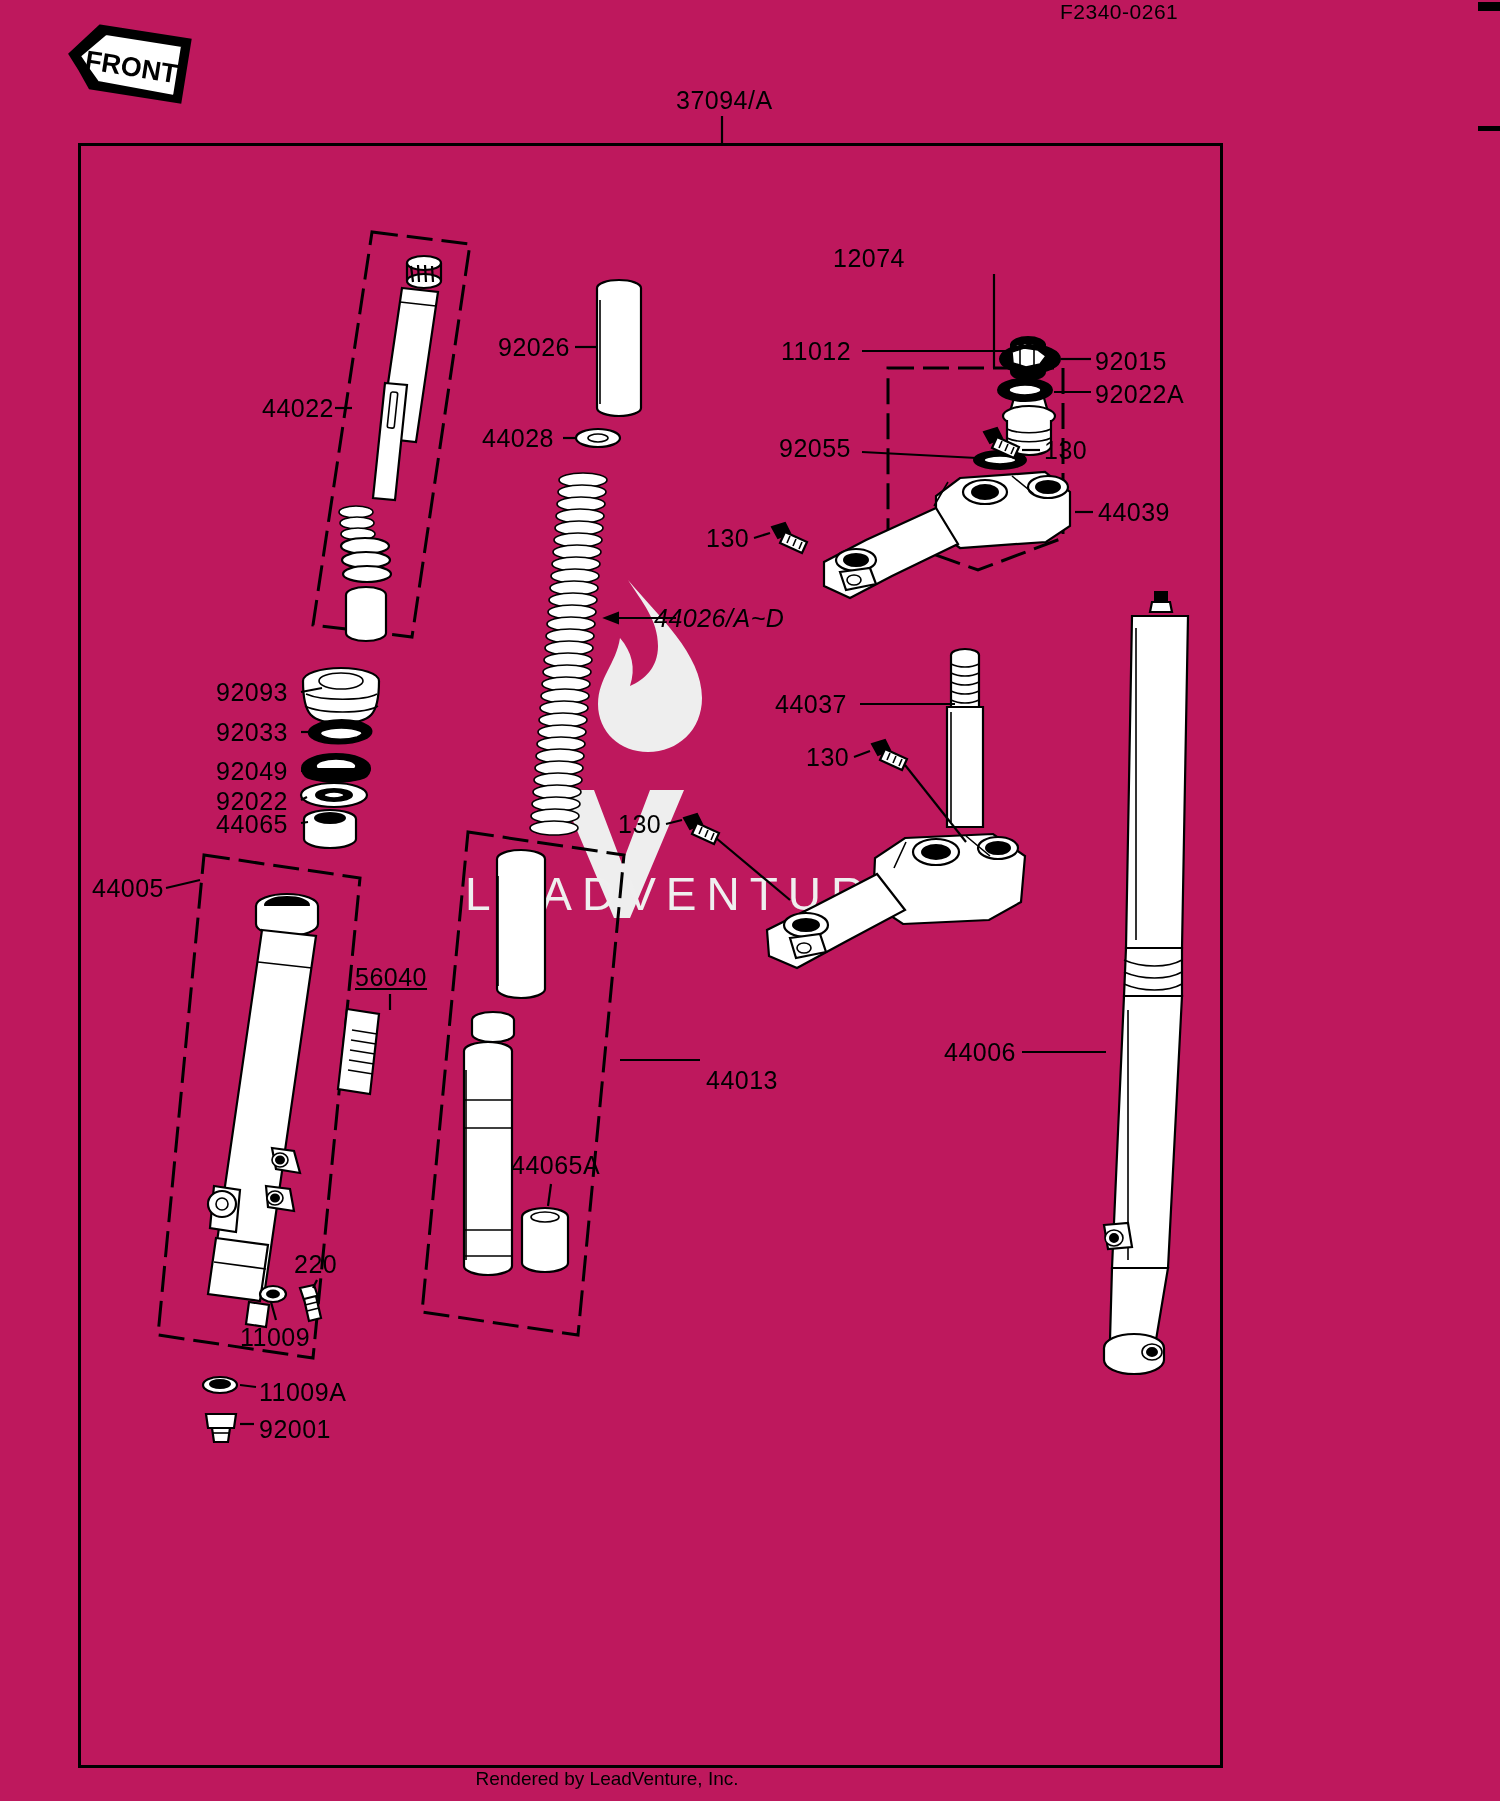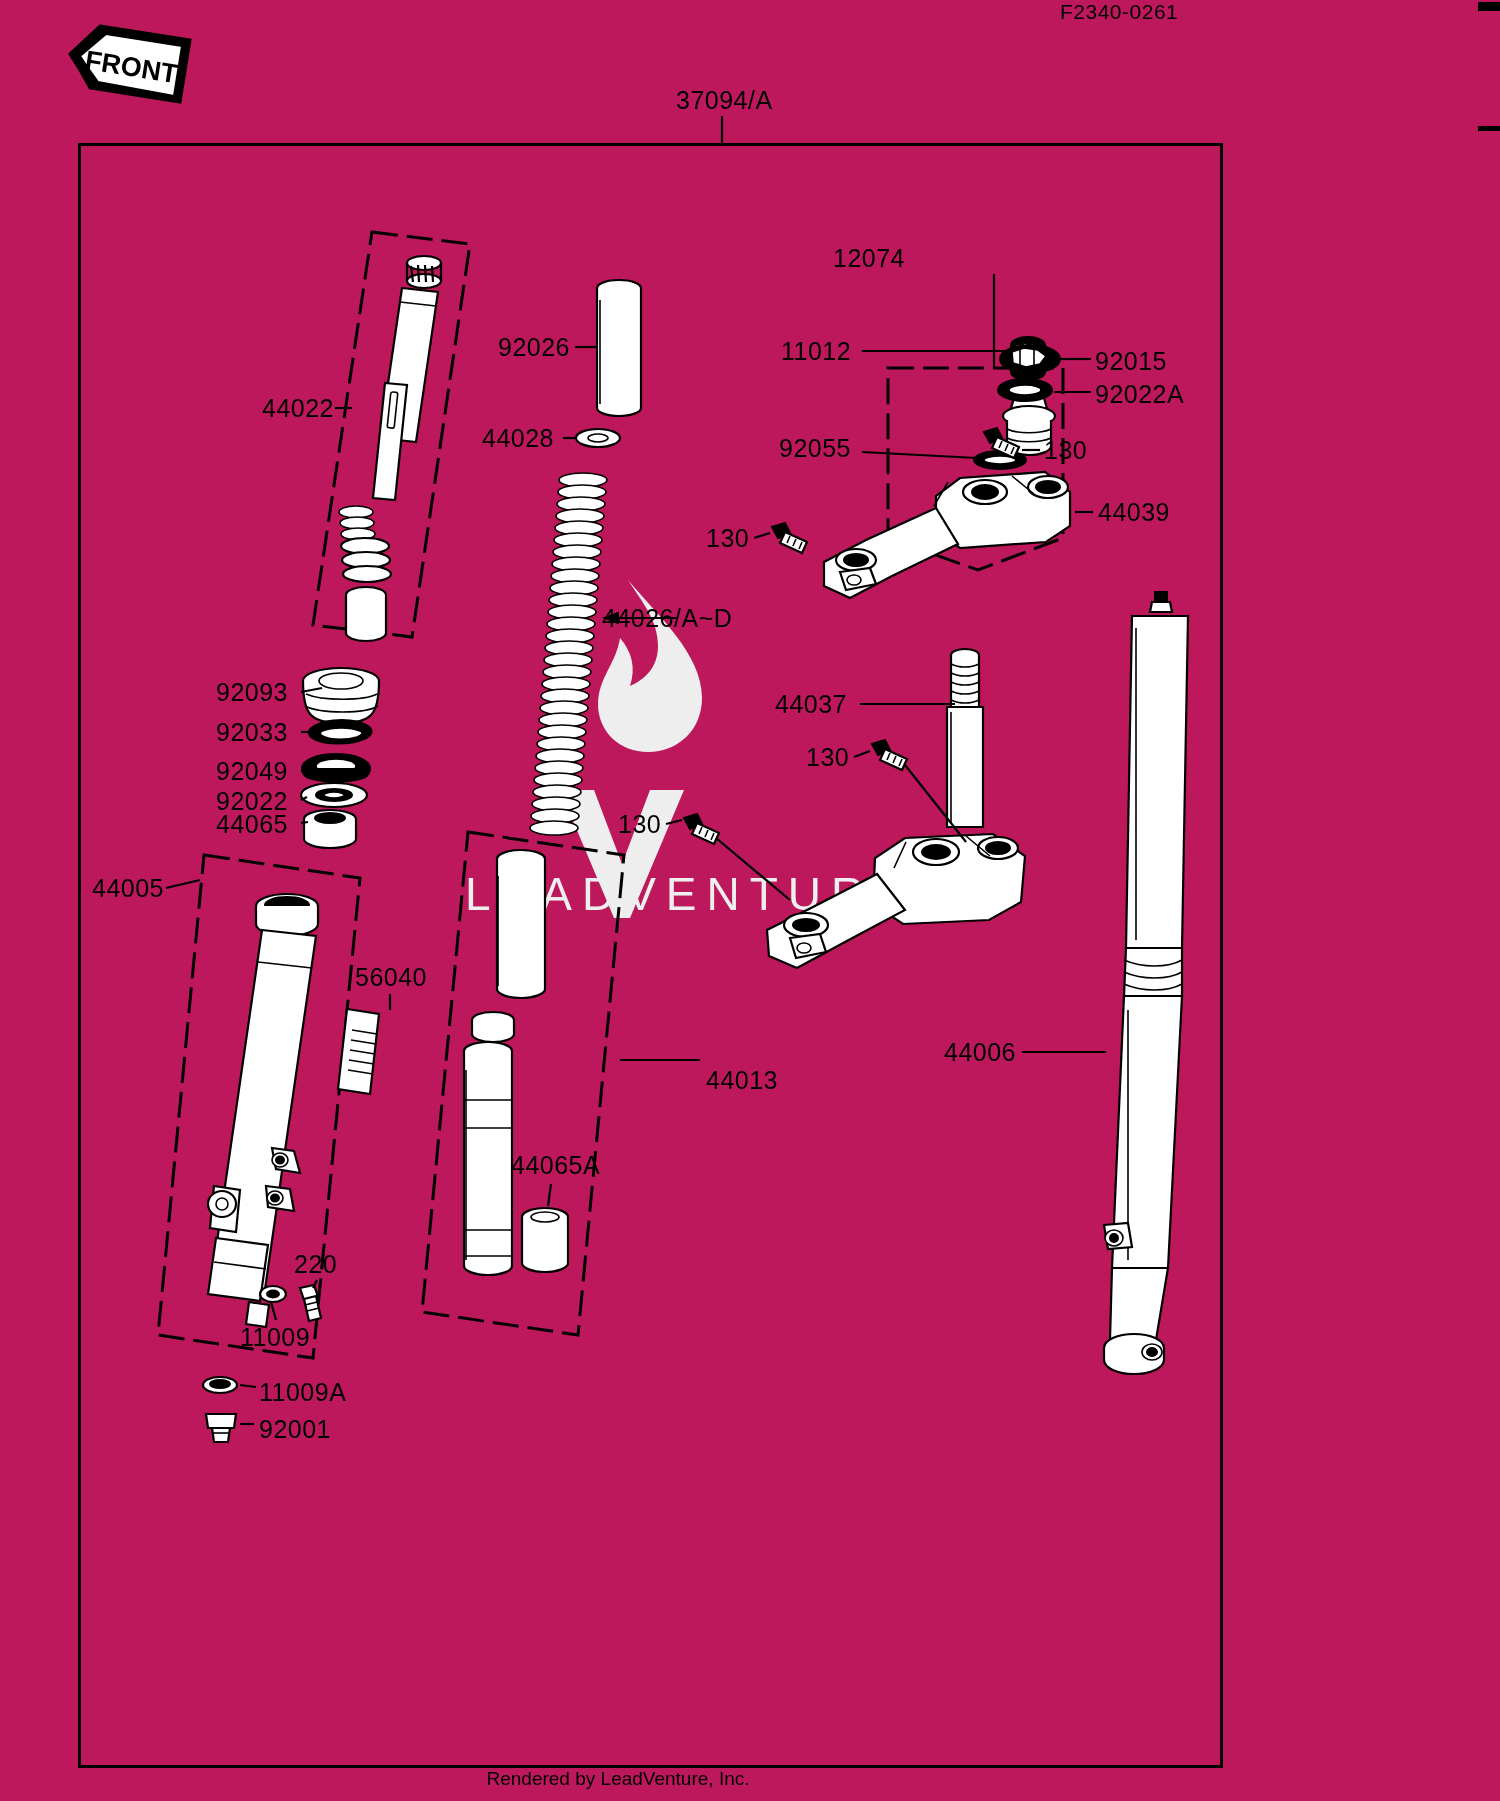--- a/index.html
+++ b/index.html
@@ -45,21 +45,21 @@
 
   
   #main-frame {
     left: 78px; top: 143px;
     width: 1145px; height: 1625px;
     border: 3px solid #000;
   }
 
   
   #footer-credit {
-    left: 12px; top: 1768px; width: 1212px;
+    left: 1px; top: 1768px; width: 1212px;
     text-align: center;
     font-size: 19px;
     font-family: "Liberation Sans", sans-serif;
   }
 
   
   .plabel {
     font-size: 25px;
     font-family: "Liberation Sans", sans-serif;
     letter-spacing: 0.5px;
@@ -489,35 +489,35 @@
   </svg>
 
   <div class="abs plabel" style="left:676px; top:88px;">37094/A</div>
 
   <div class="abs plabel" style="left:262px; top:396px;">44022</div>
 
   <div class="abs plabel" style="left:498px; top:335px;">92026</div>
 
   <div class="abs plabel" style="left:482px; top:426px;">44028</div>
 
-  <div class="abs plabel" style="left:602px; top:606px;">44026/A~D</div>
+  <div class="abs plabel" style="left:654px; top:606px;font-style:italic;">44026/A~D</div>
 
   <div class="abs plabel" style="left:216px; top:680px;">92093</div>
 
   <div class="abs plabel" style="left:216px; top:720px;">92033</div>
 
   <div class="abs plabel" style="left:216px; top:759px;">92049</div>
 
   <div class="abs plabel" style="left:216px; top:789px;">92022</div>
 
   <div class="abs plabel" style="left:216px; top:812px;">44065</div>
 
   <div class="abs plabel" style="left:92px; top:876px;">44005</div>
 
-  <div class="abs plabel" style="left:355px; top:965px;">56040</div>
+  <div class="abs plabel" style="left:355px; top:965px;text-decoration:underline;">56040</div>
 
   <div class="abs plabel" style="left:706px; top:1048px;margin-top:20px;">44013</div>
 
   <div class="abs plabel" style="left:511px; top:1153px;">44065A</div>
 
   <div class="abs plabel" style="left:294px; top:1252px;">220</div>
 
   <div class="abs plabel" style="left:240px; top:1325px;">11009</div>
 
   <div class="abs plabel" style="left:259px; top:1380px;">11009A</div>

